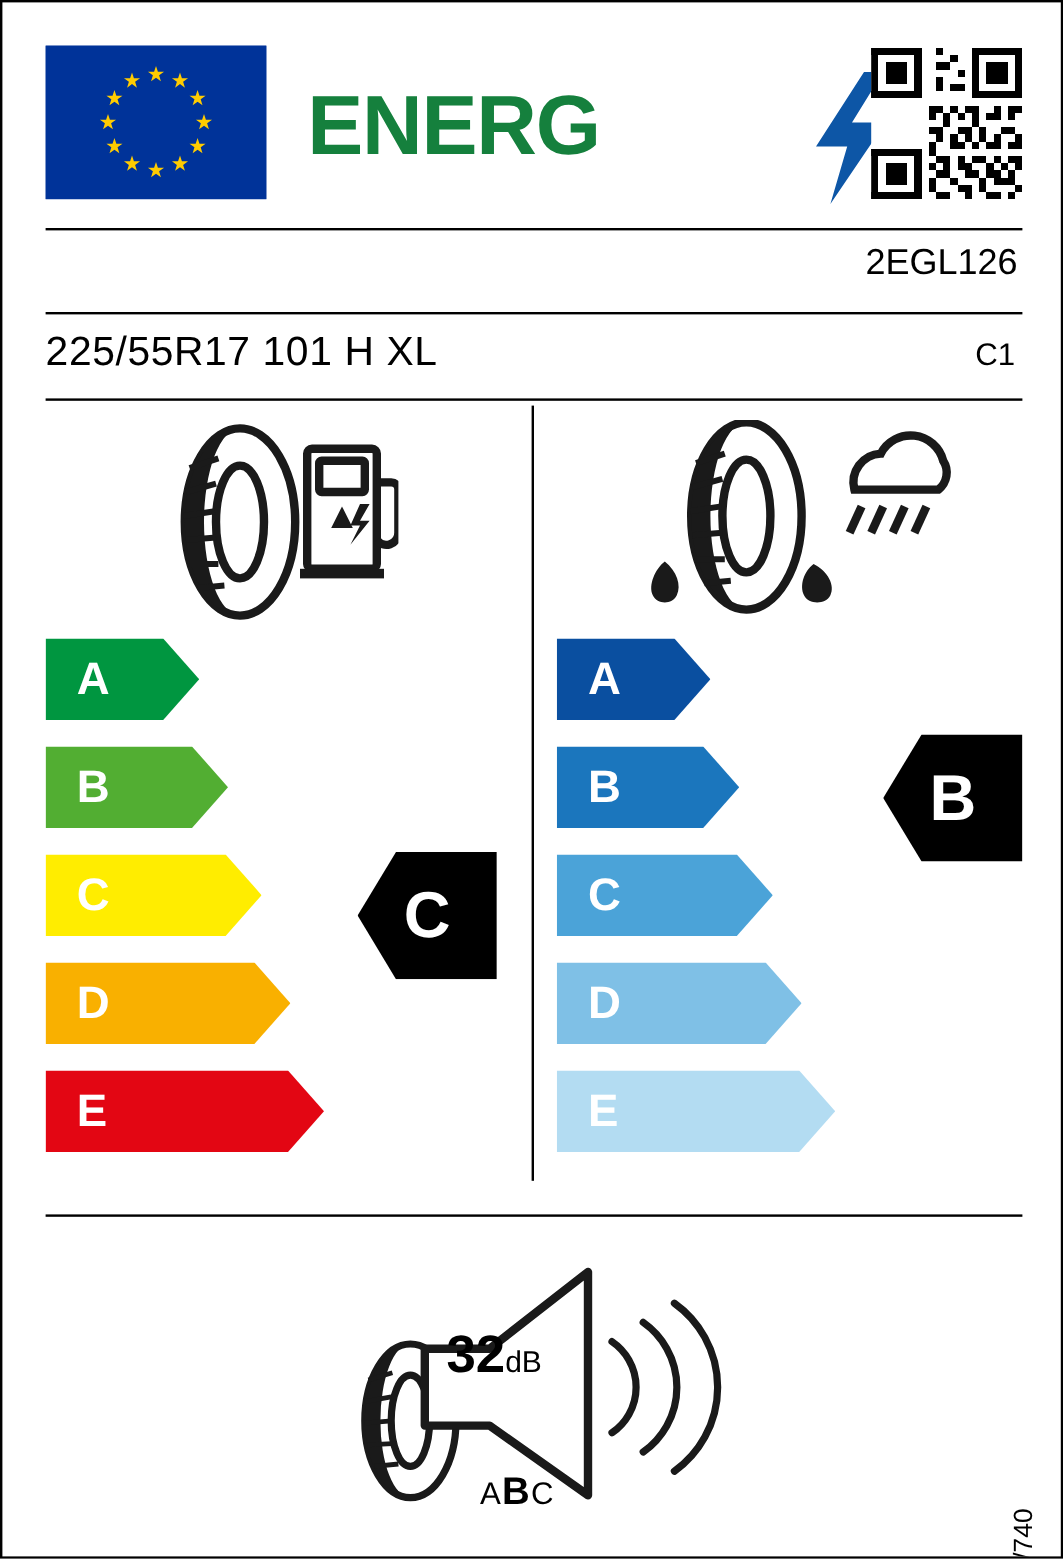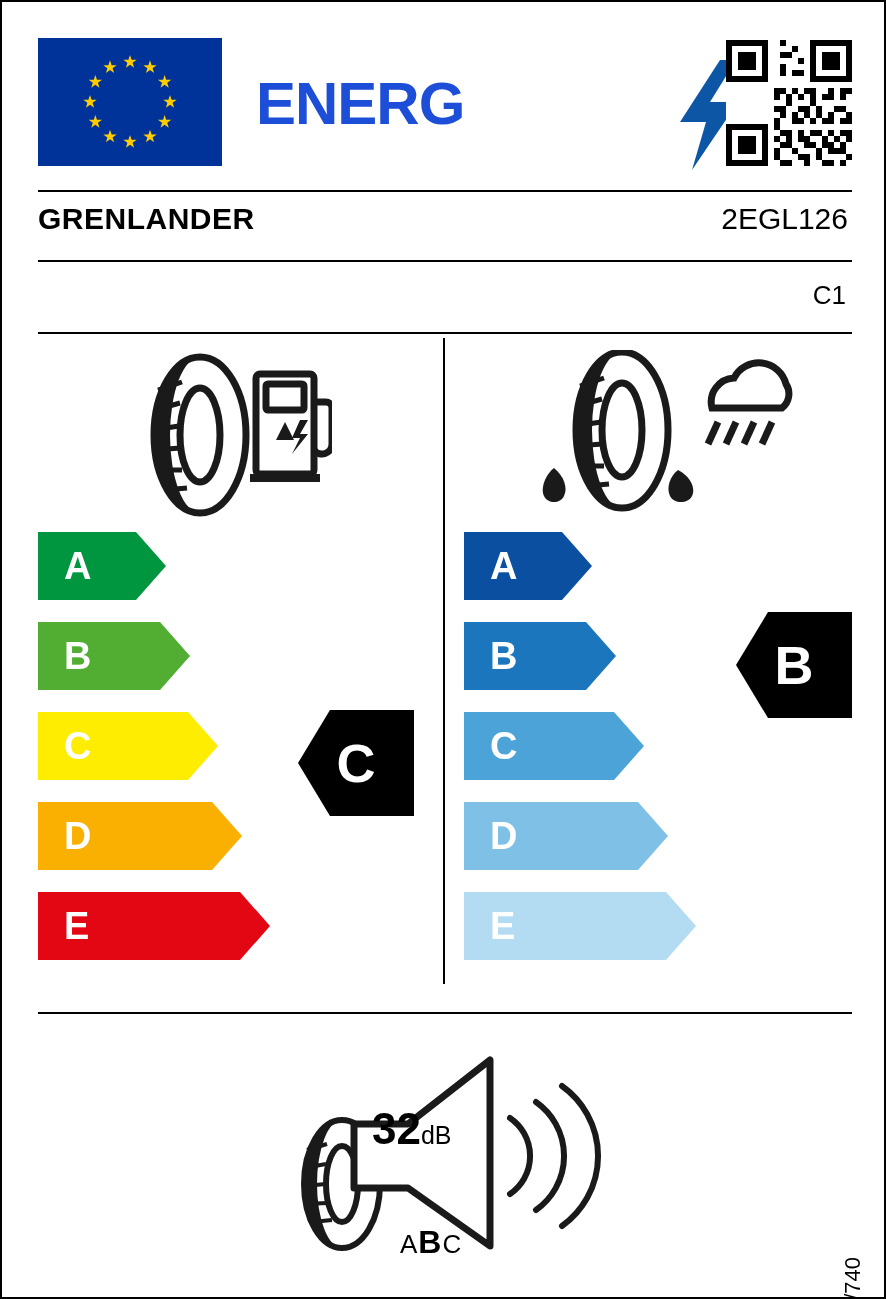--- a/index.html
+++ b/index.html
@@ -35,24 +35,24 @@
     top: 4px;
     width: 184px;
     height: 128px;
     background: #003399;
   }
   .eu-flag svg { display: block; }
   .energ-word {
     position: absolute;
     left: 218px;
     top: 22px;
-    font-size: 60px;
+    font-size: 70px;
     font-weight: bold;
     letter-spacing: -1px;
-    color: #1d4ed8;
+    color: #15803d;
     line-height: 96px;
     white-space: nowrap;
   }
   .energ-bolt {
     position: absolute;
     left: 636px;
     top: 26px;
   }
   .qr {
     position: absolute;
@@ -363,22 +363,22 @@
         </g>
       </svg>
     </div>
   </div>
 
   <div class="rule rule-1"></div>
   <div class="rule rule-2"></div>
   <div class="rule rule-3"></div>
   <div class="rule rule-4"></div>
 
-  <div class="brand">GRENLANDER</div>
   <div class="model">2EGL126</div>
+  <div class="size">225/55R17 101 H XL</div>
   <div class="class">C1</div>
 
   <div class="divider"></div>
 
   <div class="picto picto-left">
     <svg width="210" height="170" viewBox="0 0 210 170">
 
       <g fill="none" stroke="#1a1a1a" stroke-width="7">
         <ellipse cx="78" cy="85" rx="46" ry="78"></ellipse>
         <ellipse cx="78" cy="85" rx="20" ry="47"></ellipse>

